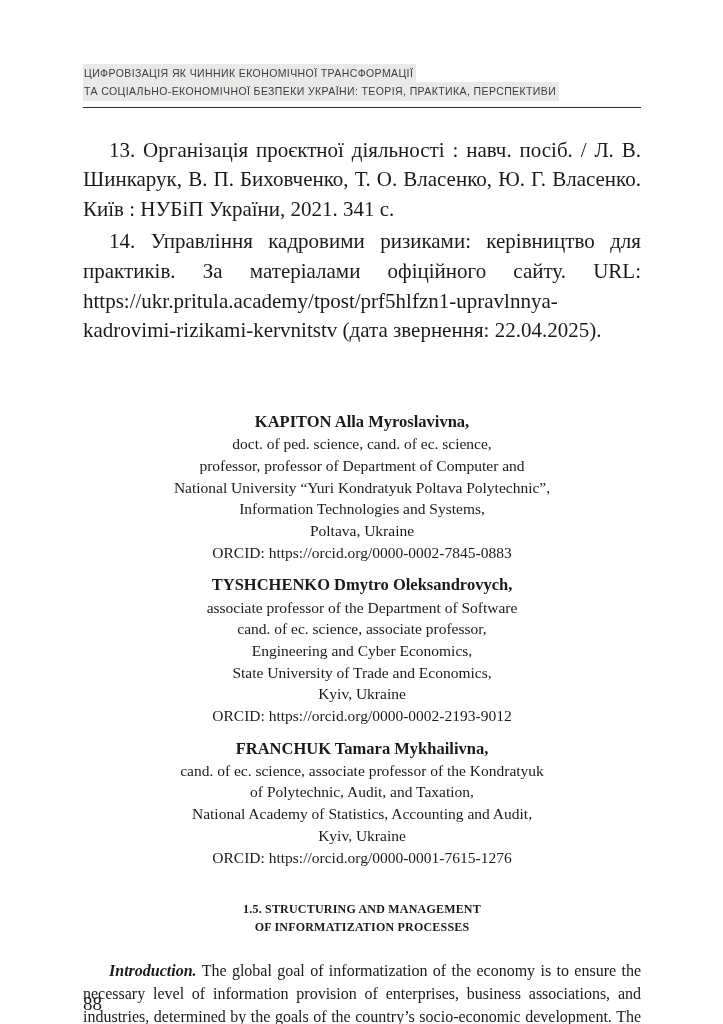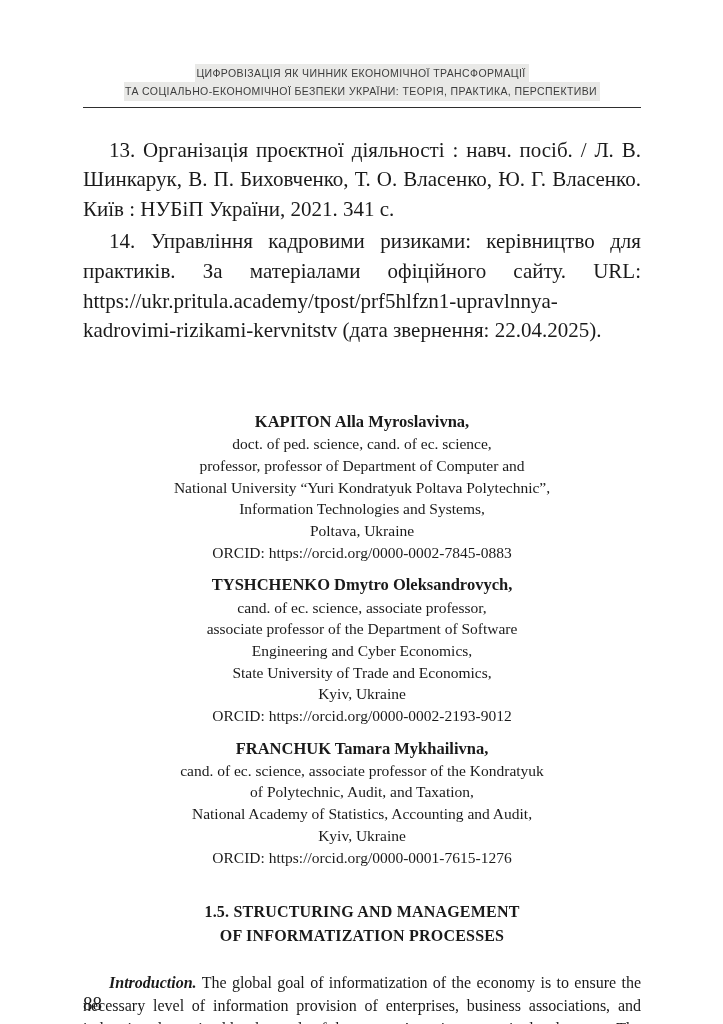--- a/index.html
+++ b/index.html
@@ -27,21 +27,20 @@
   
   .running-head {
     font-family: "Liberation Sans", sans-serif;
     font-size: 10.5px;
     letter-spacing: 0.4px;
     color: #3c3c3c;
     line-height: 1.55;
     padding-bottom: 6px;
     border-bottom: 1.4px solid #2e2e2e;
     margin-bottom: 28px;
-    text-align: center;
   }
   .running-head .hl {
     display: inline-block;
     background: #e9e9e7;
     padding: 1px 3px 1px 1px;
   }
 
   
   .reference {
     font-size: 21px;
@@ -67,21 +66,21 @@
   .author-line {
     font-size: 15.5px;
     line-height: 1.4;
   }
 
   
   .section-title {
     margin-top: 32px;
     text-align: center;
     font-weight: bold;
-    font-size: 16px;
+    font-size: 12px;
     line-height: 1.5;
     letter-spacing: 0.2px;
   }
   .intro {
     margin-top: 24px;
     font-size: 16px;
     line-height: 1.42;
     text-align: justify;
     text-indent: 26px;
   }
@@ -115,22 +114,22 @@
         <div class="author-line">doct. of ped. science, cand. of ec. science,</div>
         <div class="author-line">professor, professor of Department of Computer and</div>
         <div class="author-line">National University “Yuri Kondratyuk Poltava Polytechnic”,</div>
         <div class="author-line">Information Technologies and Systems,</div>
         <div class="author-line">Poltava, Ukraine</div>
         <div class="author-line">ORCID: https://orcid.org/0000-0002-7845-0883</div>
       </div>
 
       <div class="author-block">
         <div class="author-name">TYSHCHENKO Dmytro Oleksandrovych,</div>
+        <div class="author-line">associate professor of the Department of Software</div>
         <div class="author-line">cand. of ec. science, associate professor,</div>
-        <div class="author-line">associate professor of the Department of Software</div>
         <div class="author-line">Engineering and Cyber Economics,</div>
         <div class="author-line">State University of Trade and Economics,</div>
         <div class="author-line">Kyiv, Ukraine</div>
         <div class="author-line">ORCID: https://orcid.org/0000-0002-2193-9012</div>
       </div>
 
       <div class="author-block">
         <div class="author-name">FRANCHUK Tamara Mykhailivna,</div>
         <div class="author-line">cand. of ec. science, associate professor of the Kondratyuk</div>
         <div class="author-line">of Polytechnic, Audit, and Taxation,</div>

